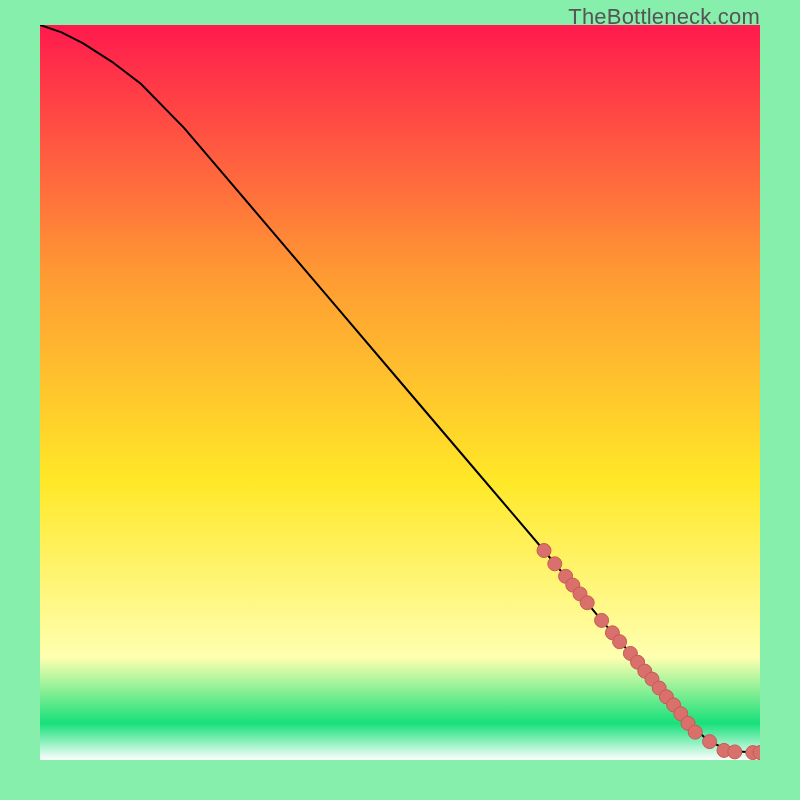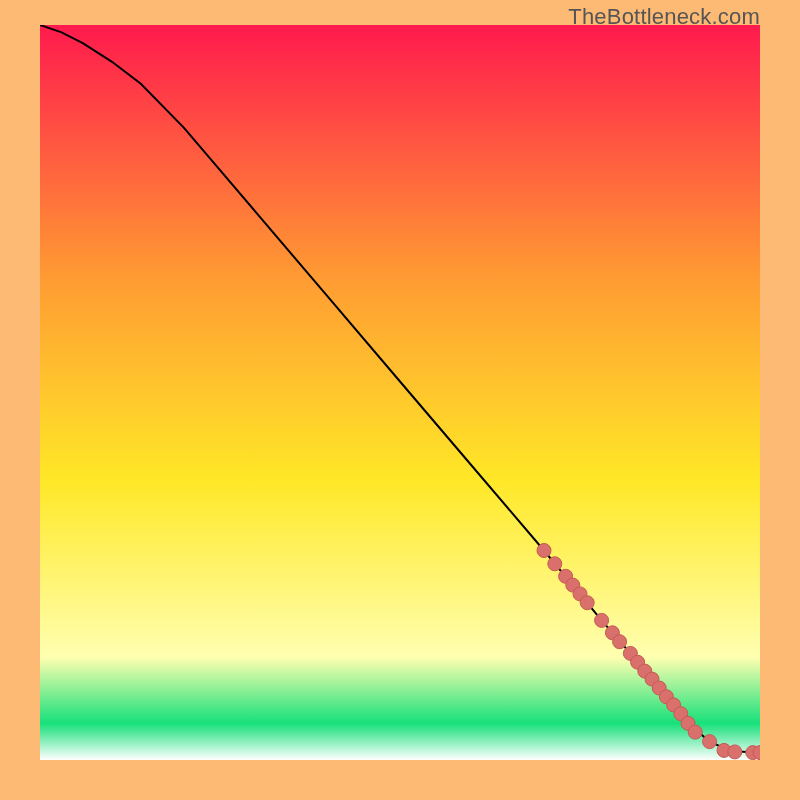--- a/index.html
+++ b/index.html
@@ -8,21 +8,21 @@
     width: 800px;
     height: 800px;
     overflow: hidden;
     background: #000;
     font-family: Arial, Helvetica, sans-serif;
   }
   .frame {
     position: relative;
     width: 800px;
     height: 800px;
-    background: #fdba74;
+    background: #86efac;
     text-align: right;
   }
   .plot-area {
     position: absolute;
     left: 40px;
     top: 25px;
     width: 720px;
     height: 735px;
   }
   .watermark {

